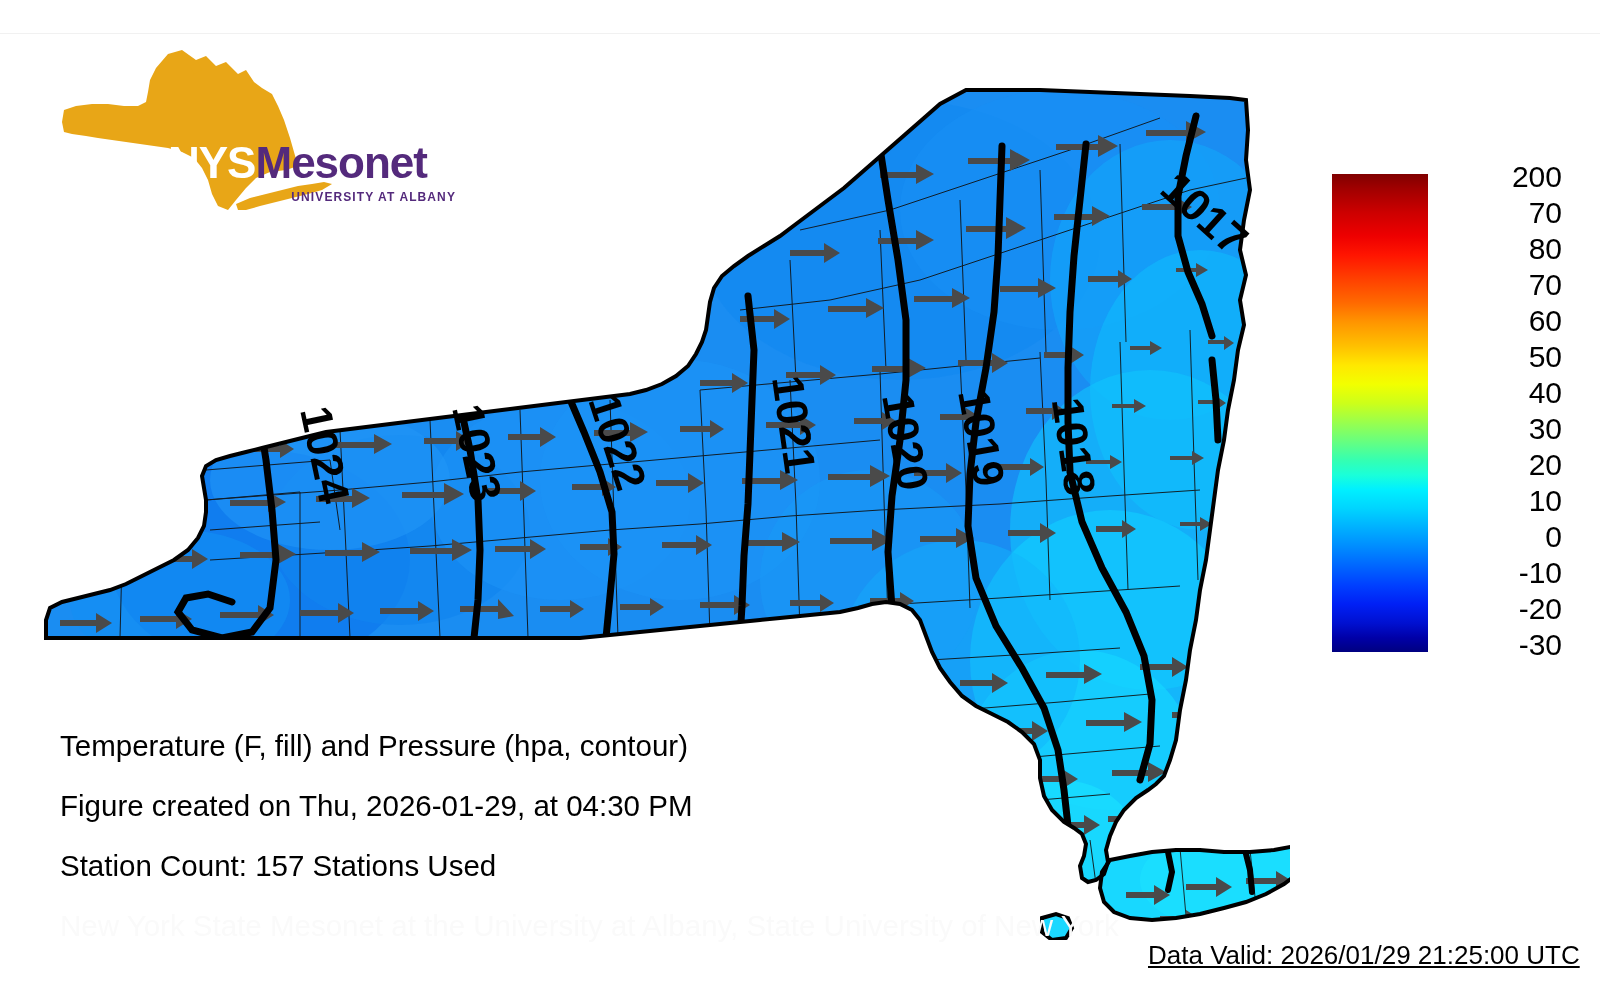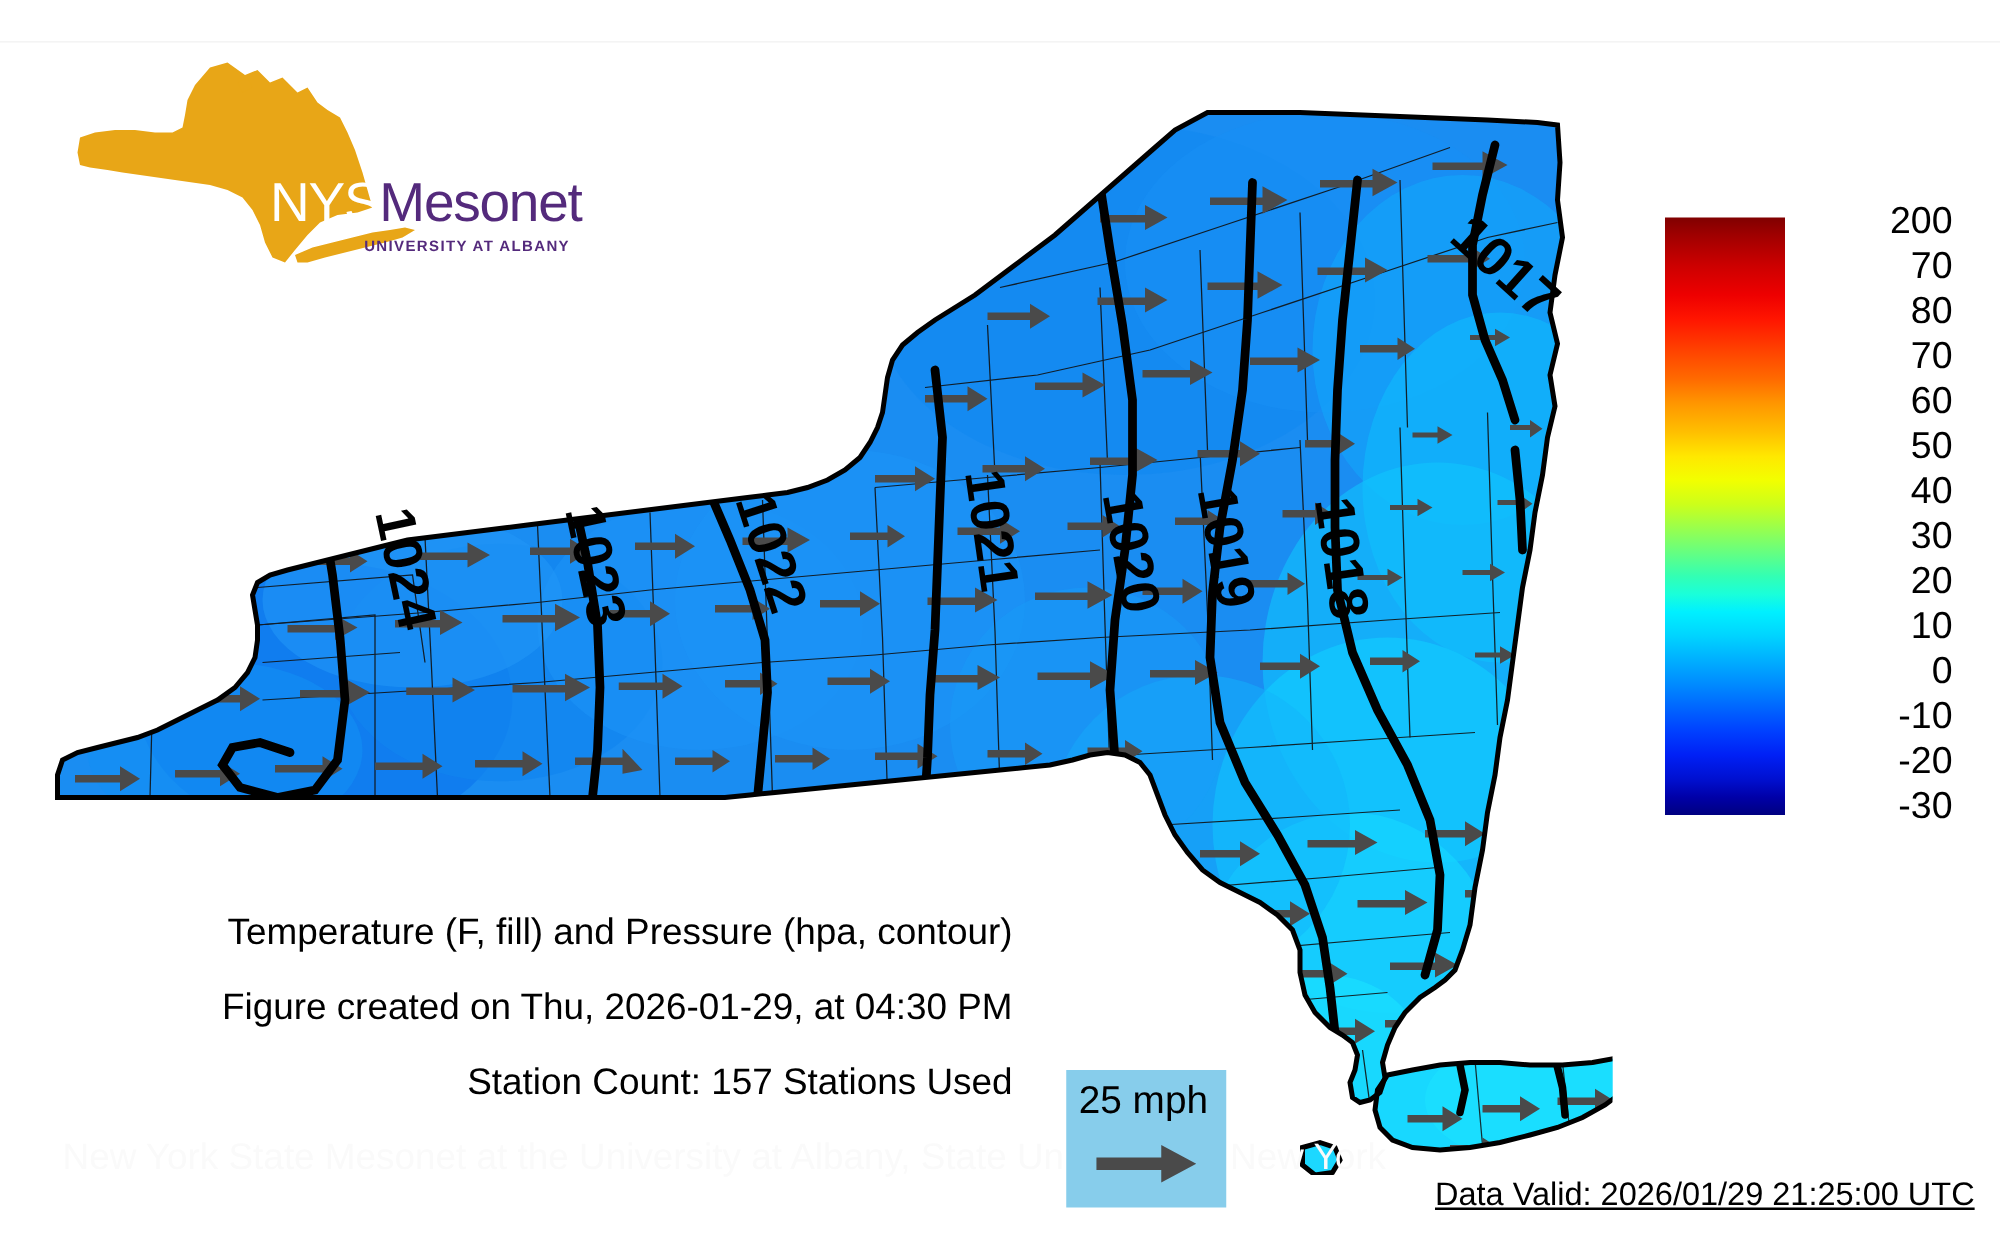--- a/index.html
+++ b/index.html
@@ -33,25 +33,24 @@
   }
   .logo-svg { position: absolute; left: 0; top: 0; }
   .logo-text-wrap {
     position: absolute;
     left: 118px;
     top: 92px;
     width: 290px;
   }
   .logo-line1 {
     font-size: 44px;
-    font-weight: normal;
+    font-weight: bold;
     letter-spacing: -1px;
     line-height: 46px;
     white-space: nowrap;
-    margin-left: 48px;
   }
   .logo-nys { color: #ffffff; }
   .logo-meso { color: #542a7c; }
   .logo-line2 {
     color: #542a7c;
     font-size: 12px;
     font-weight: bold;
     letter-spacing: 1.1px;
     margin-top: 4px;
     white-space: nowrap;
@@ -122,24 +121,23 @@
     right: 2px;
     font-size: 30px;
     line-height: 30px;
     text-align: right;
     white-space: nowrap;
   }
 
   
   .caption-block {
     position: absolute;
-    left: 50px;
+    left: 60px;
     top: 716px;
     width: 760px;
-    text-align: right;
   }
   .caption-line {
     font-size: 29.5px;
     line-height: 60px;
     white-space: nowrap;
   }
   .caption-faint {
     font-size: 29.5px;
     line-height: 60px;
     white-space: nowrap;
@@ -522,22 +520,16 @@
     </div>
   </div>
 
   <div class="caption-block">
     <div class="caption-line">Temperature (F, fill) and Pressure (hpa, contour)</div>
     <div class="caption-line">Figure created on Thu, 2026-01-29, at 04:30 PM</div>
     <div class="caption-line">Station Count: 157 Stations Used</div>
     <div class="caption-faint">New York State Mesonet at the University at Albany, State University of New York</div>
   </div>
 
-  <div class="wind-legend">
-    <div class="wind-legend-label">25 mph</div>
-    <svg class="wind-legend-arrow" width="84" height="34" viewBox="0 0 84 34">
-      <polygon points="0,12 52,12 52,2 80,17 52,32 52,22 0,22" fill="#4a4a4a"></polygon>
-    </svg>
-  </div>
 
   <div class="data-valid">Data Valid: 2026/01/29 21:25:00 UTC</div>
 
 </div>
 
 </body></html>

